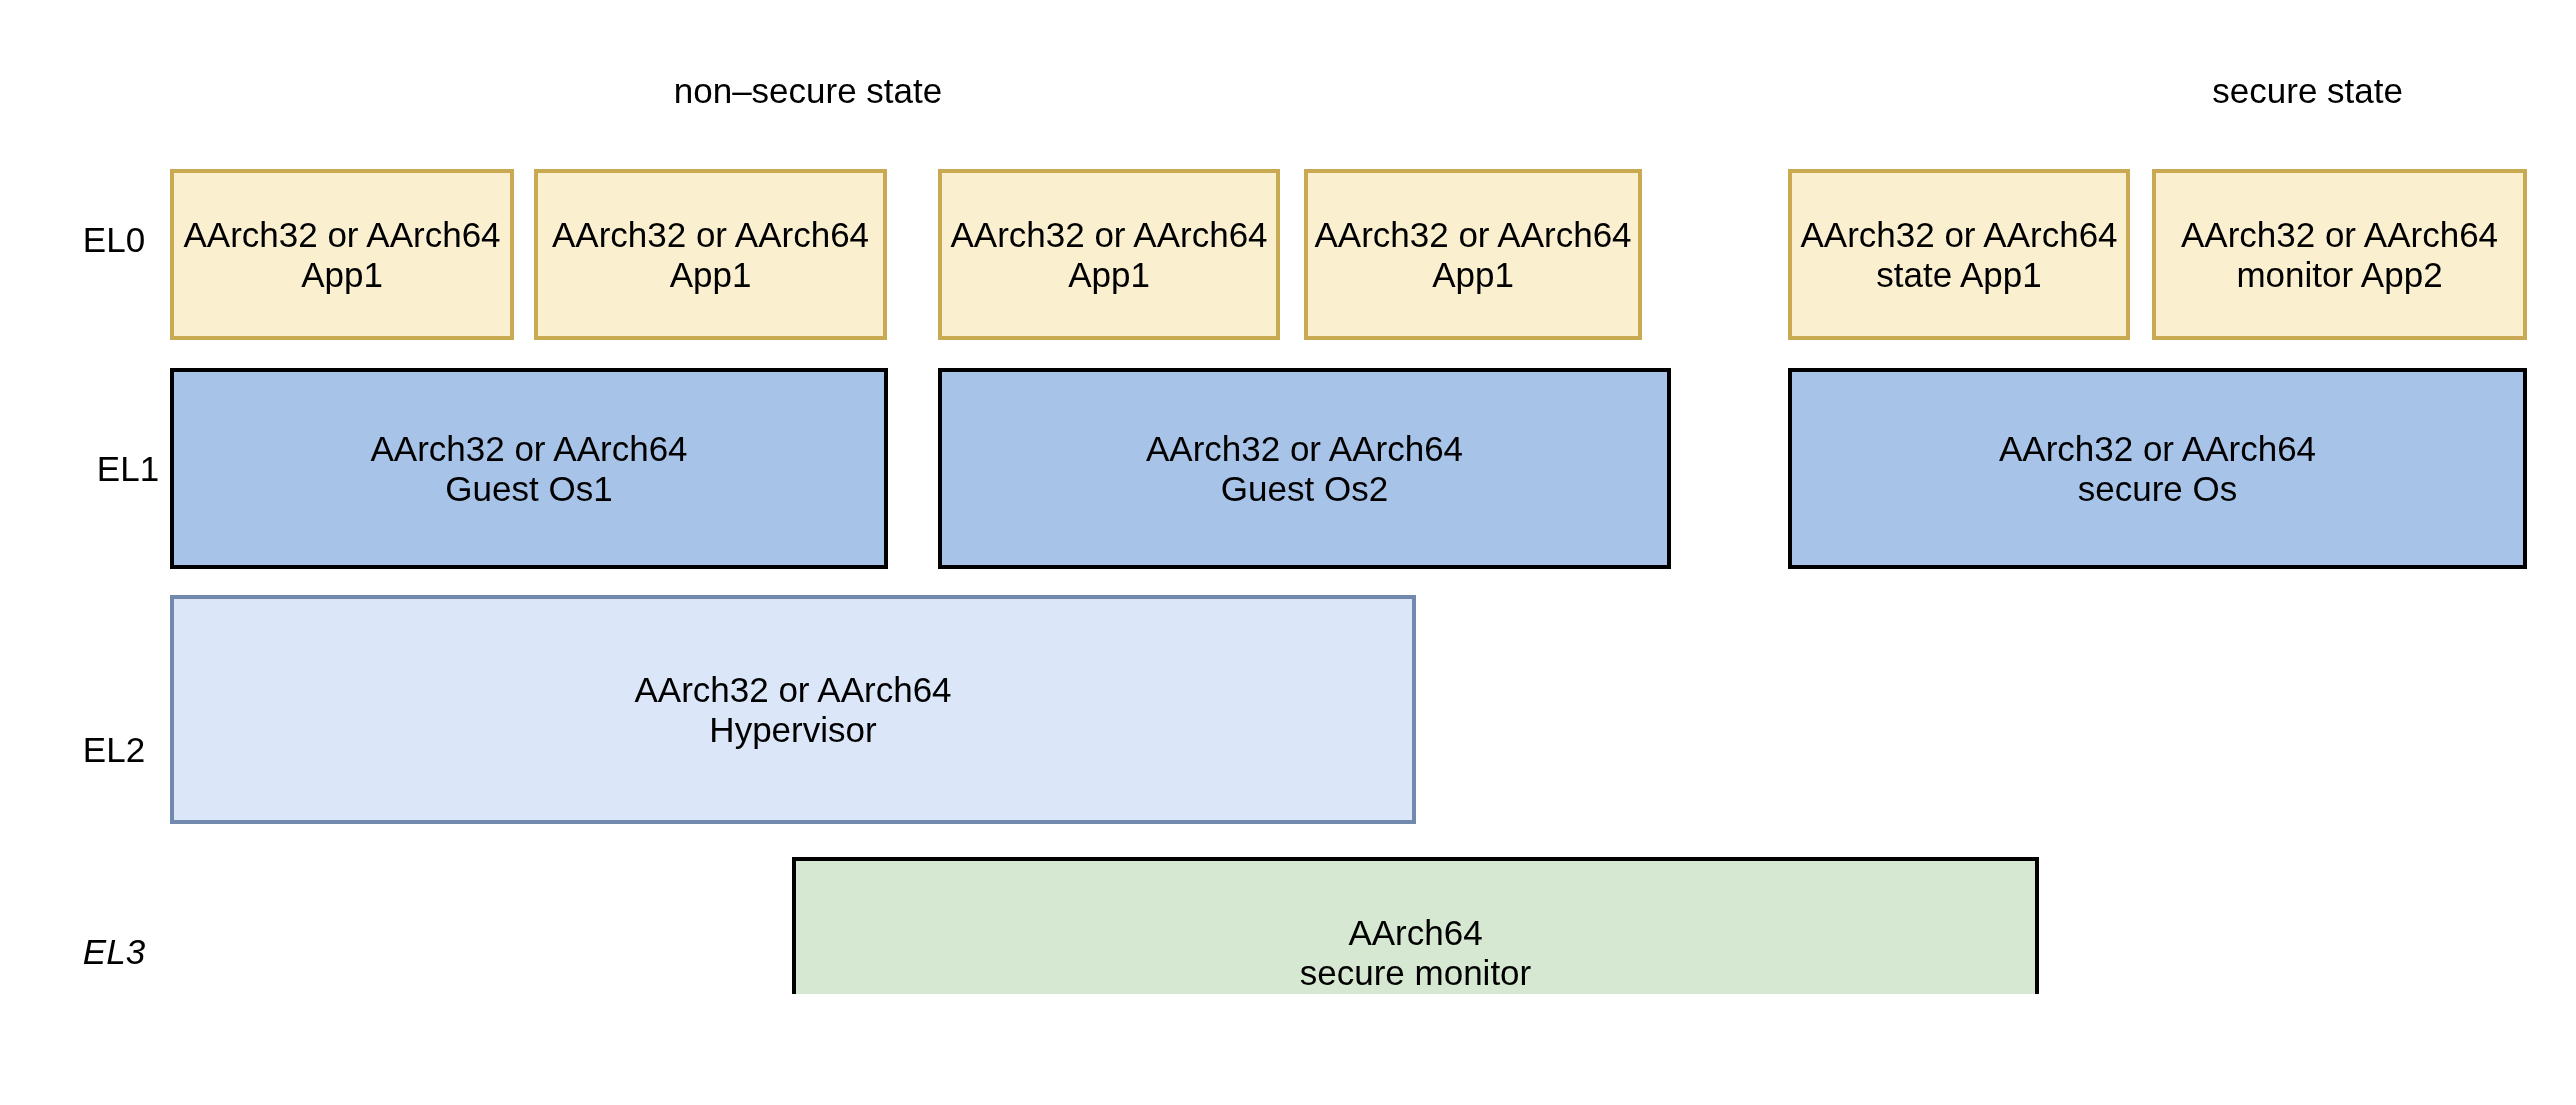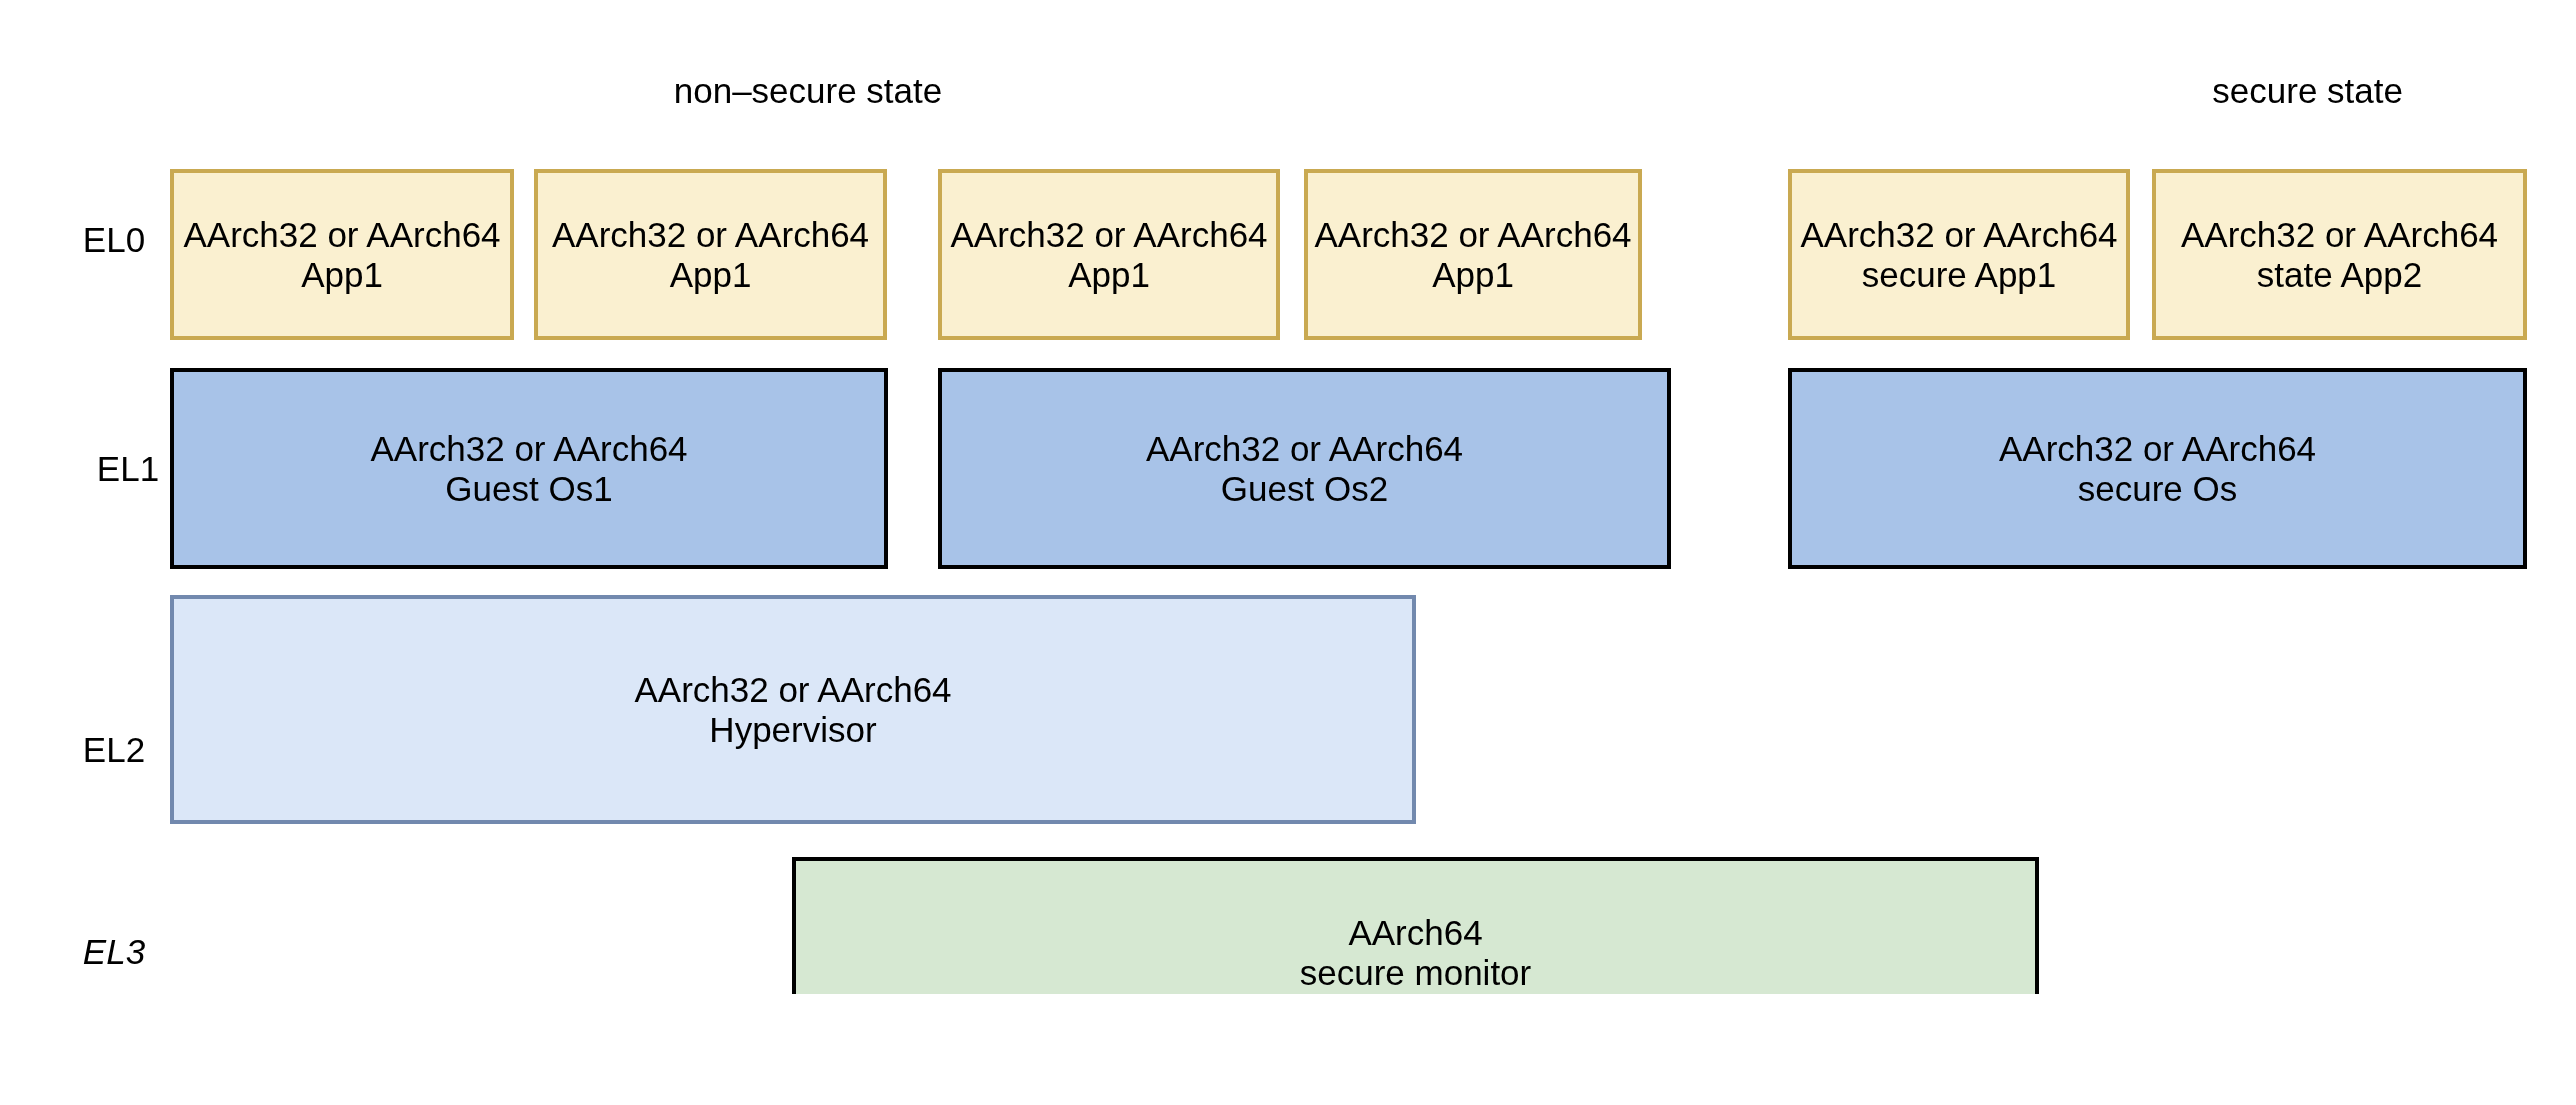--- a/index.html
+++ b/index.html
@@ -76,25 +76,25 @@
   <div class="box el0" style="left:938px;top:169px;width:342px;height:171px;">
     <span>AArch32 or AArch64</span>
     <span>App1</span>
   </div>
   <div class="box el0" style="left:1304px;top:169px;width:338px;height:171px;">
     <span>AArch32 or AArch64</span>
     <span>App1</span>
   </div>
   <div class="box el0" style="left:1788px;top:169px;width:342px;height:171px;">
     <span>AArch32 or AArch64</span>
-    <span>secure App1</span>
+    <span>state App1</span>
   </div>
   <div class="box el0" style="left:2152px;top:169px;width:375px;height:171px;">
     <span>AArch32 or AArch64</span>
-    <span>state App2</span>
+    <span>monitor App2</span>
   </div>
 
   <div class="box el1" style="left:170px;top:368px;width:718px;height:201px;">
     <span>AArch32 or AArch64</span>
     <span>Guest Os1</span>
   </div>
   <div class="box el1" style="left:938px;top:368px;width:733px;height:201px;">
     <span>AArch32 or AArch64</span>
     <span>Guest Os2</span>
   </div>

